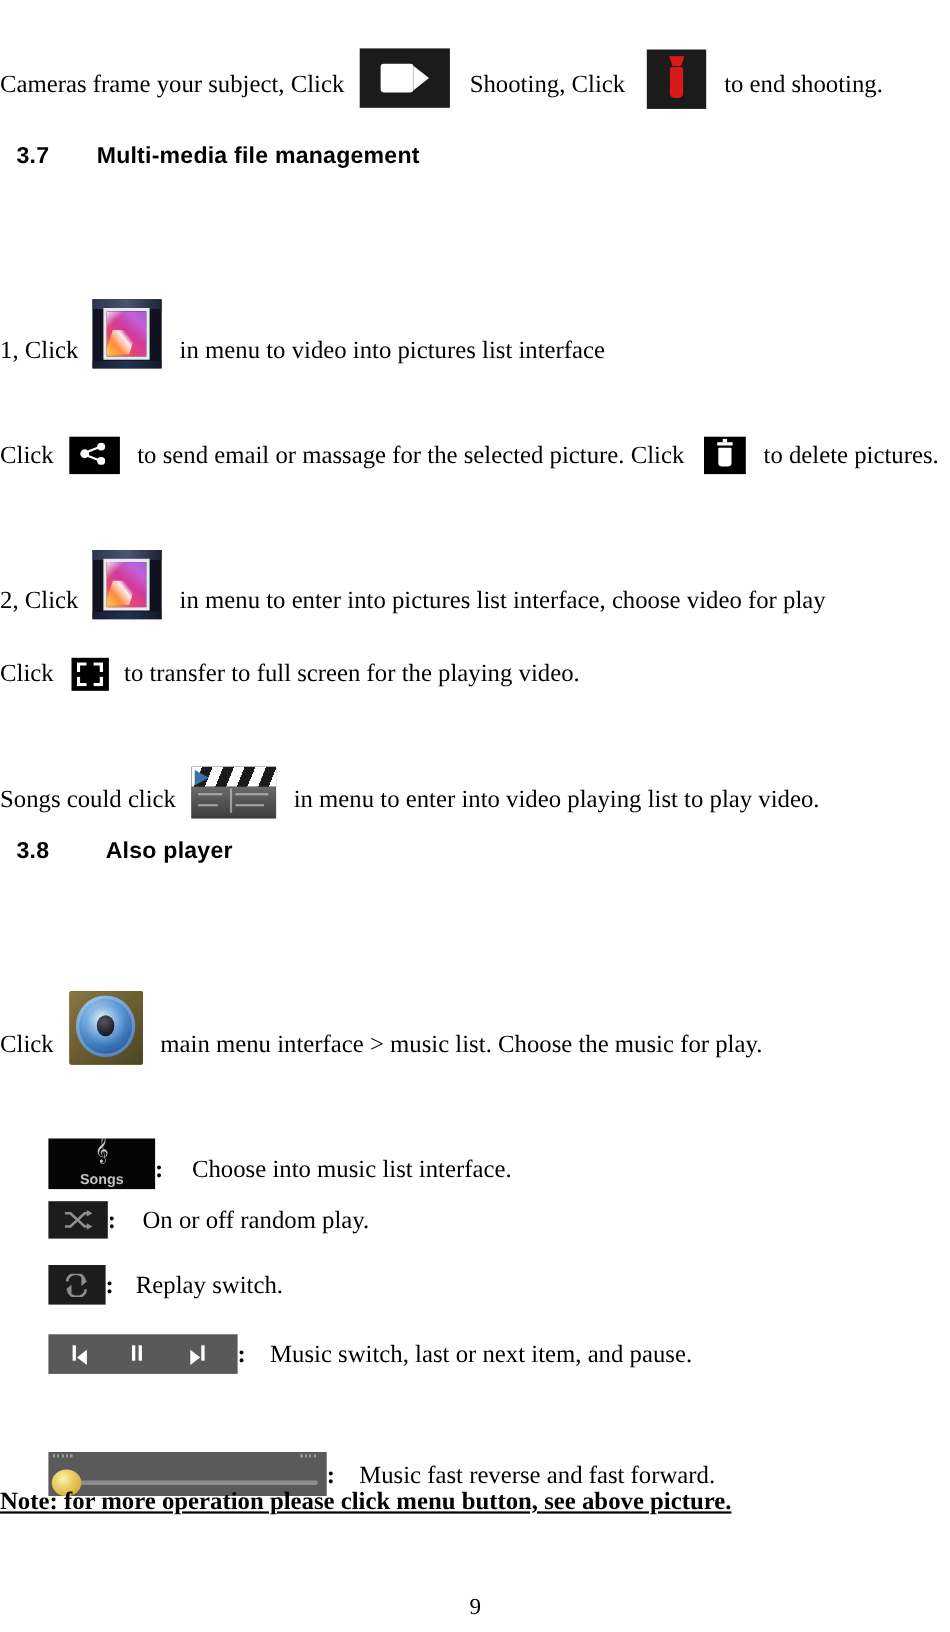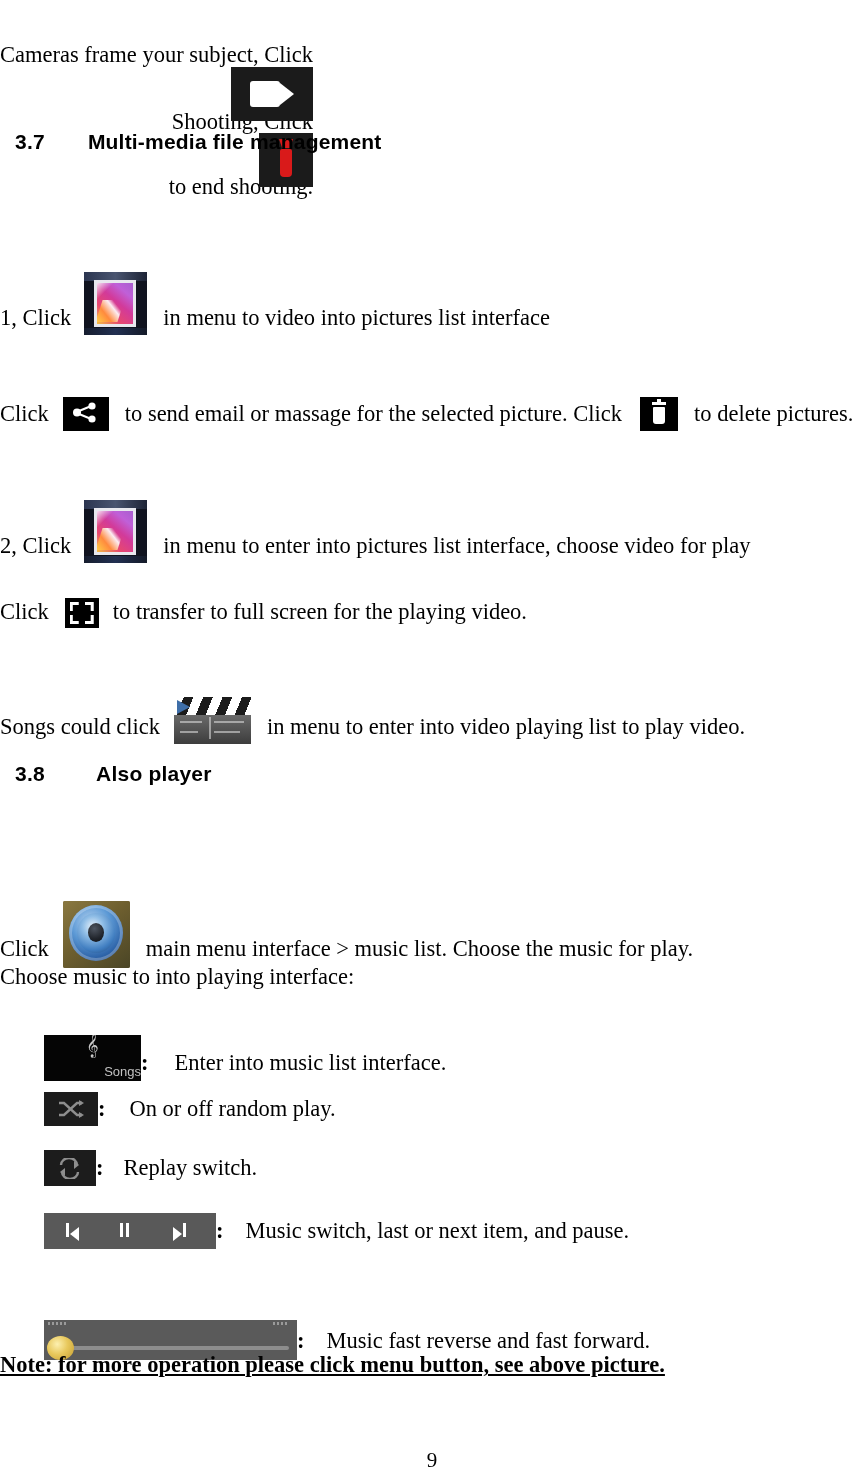--- a/index.html
+++ b/index.html
@@ -200,22 +200,22 @@
   }
 
   
   .ic-songs { width: 97px; height: 46px; background:#050505; }
   .ic-songs .clef {
     position:absolute; left:0; right:0; top:-1px; text-align:center;
     color:#c9c9c9; font-size:21px; font-family:"DejaVu Sans", sans-serif;
     line-height:22px;
   }
   .ic-songs .lbl {
-    position:absolute; left:0; right:0; bottom:3px; text-align:right;
-    color:#c2c2c2; font-family:"Liberation Sans", sans-serif; font-size:13px;
+    position:absolute; left:0; right:0; bottom:3px; text-align:center;
+    color:#c2c2c2; font-family:"Liberation Sans", sans-serif; font-size:13px;font-weight:bold;
   }
 
   
   .ic-shuffle { width: 54px; height: 34px; background:#1c1c1c; }
   .ic-shuffle svg { position:absolute; left:14px; top:8px; }
 
   
   .ic-repeat { width: 52px; height: 36px; background:#1c1c1c; }
   .ic-repeat svg { position:absolute; left:13px; top:8px; }
 
@@ -250,21 +250,21 @@
     position:absolute; left:3px; top:16px; width:27px; height:24px;
     border-radius:50%;
     background: radial-gradient(circle at 38% 34%, #fdf0b0 0%, #e8c85c 45%, #c39b2f 100%);
   }
 </style>
 </head>
 <body>
 
 <div class="page">
 
-  <div class="line" style="position:absolute; left:0; top:44px;flex-direction:column;">
+  <div class="line" style="position:absolute; left:0; top:44px;">
     <span class="txt">Cameras frame your subject, Click</span>
     <span class="gap" style="width:14px"></span>
     <span class="icon ic-camcorder" style="margin-bottom:-10px">
       <span class="body"></span>
       <span class="lens"></span>
     </span>
     <span class="gap" style="width:18px"></span>
     <span class="txt">Shooting, Click</span>
     <span class="gap" style="width:20px"></span>
     <span class="icon ic-stoprec" style="margin-bottom:-11px">
@@ -379,32 +379,29 @@
     <span class="icon ic-speaker" style="margin-bottom:-8px">
       <span class="bg"></span>
       <span class="rim"></span>
       <span class="cone"></span>
       <span class="dust"></span>
     </span>
     <span class="gap" style="width:16px"></span>
     <span class="txt">main menu interface &gt; music list. Choose the music for play.</span>
   </div>
 
-  <div class="para" style="position:absolute; left:0; top:959px;">
-    <span>Choose music to into playing interface:</span>
-  </div>
 
   <div class="line" style="position:absolute; left:44px; top:1035px;">
     <span class="icon ic-songs" style="margin-bottom:-7px">
       <span class="clef">𝄞</span>
       <span class="lbl">Songs</span>
     </span>
     <span class="txt" style="font-weight:bold">:</span>
     <span class="gap" style="width:26px"></span>
-    <span class="txt">Enter into music list interface.</span>
+    <span class="txt">Choose into music list interface.</span>
   </div>
 
   <div class="line" style="position:absolute; left:44px; top:1092px;">
     <span class="icon ic-shuffle" style="margin-bottom:-6px">
       <svg width="26" height="19" viewBox="0 0 26 19">
         <path d="M1 3 H6 L19 15 H24" stroke="#8e8e8e" stroke-width="2.4" fill="none"></path>
         <path d="M1 15 H6 L19 3 H24" stroke="#8e8e8e" stroke-width="2.4" fill="none"></path>
         <path d="M21 0 L26 3 L21 6 Z" fill="#8e8e8e"></path>
         <path d="M21 12 L26 15 L21 18 Z" fill="#8e8e8e"></path>
       </svg>

